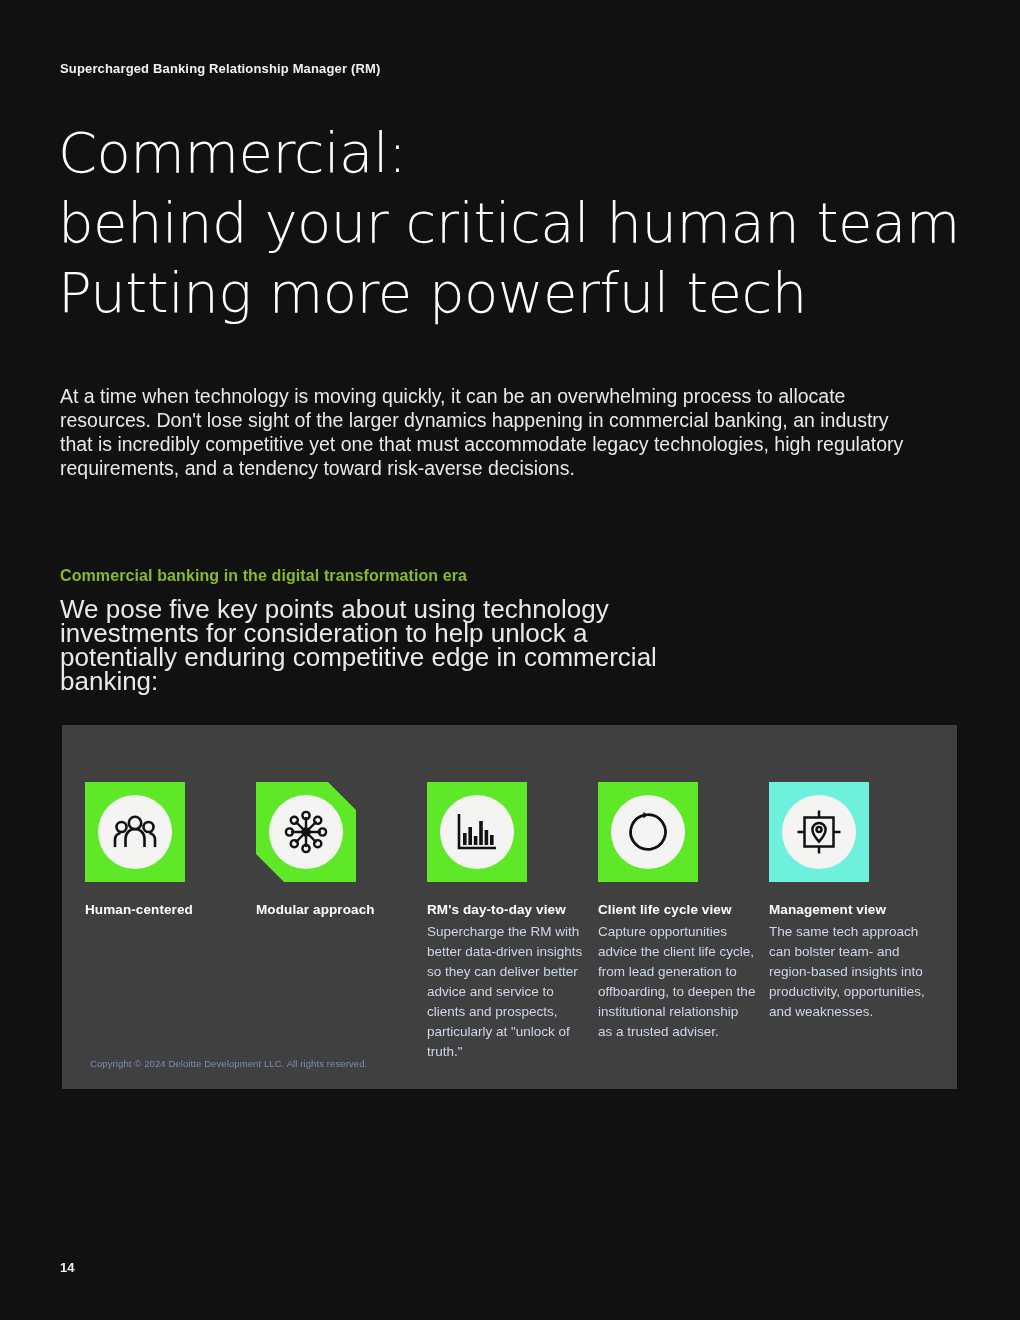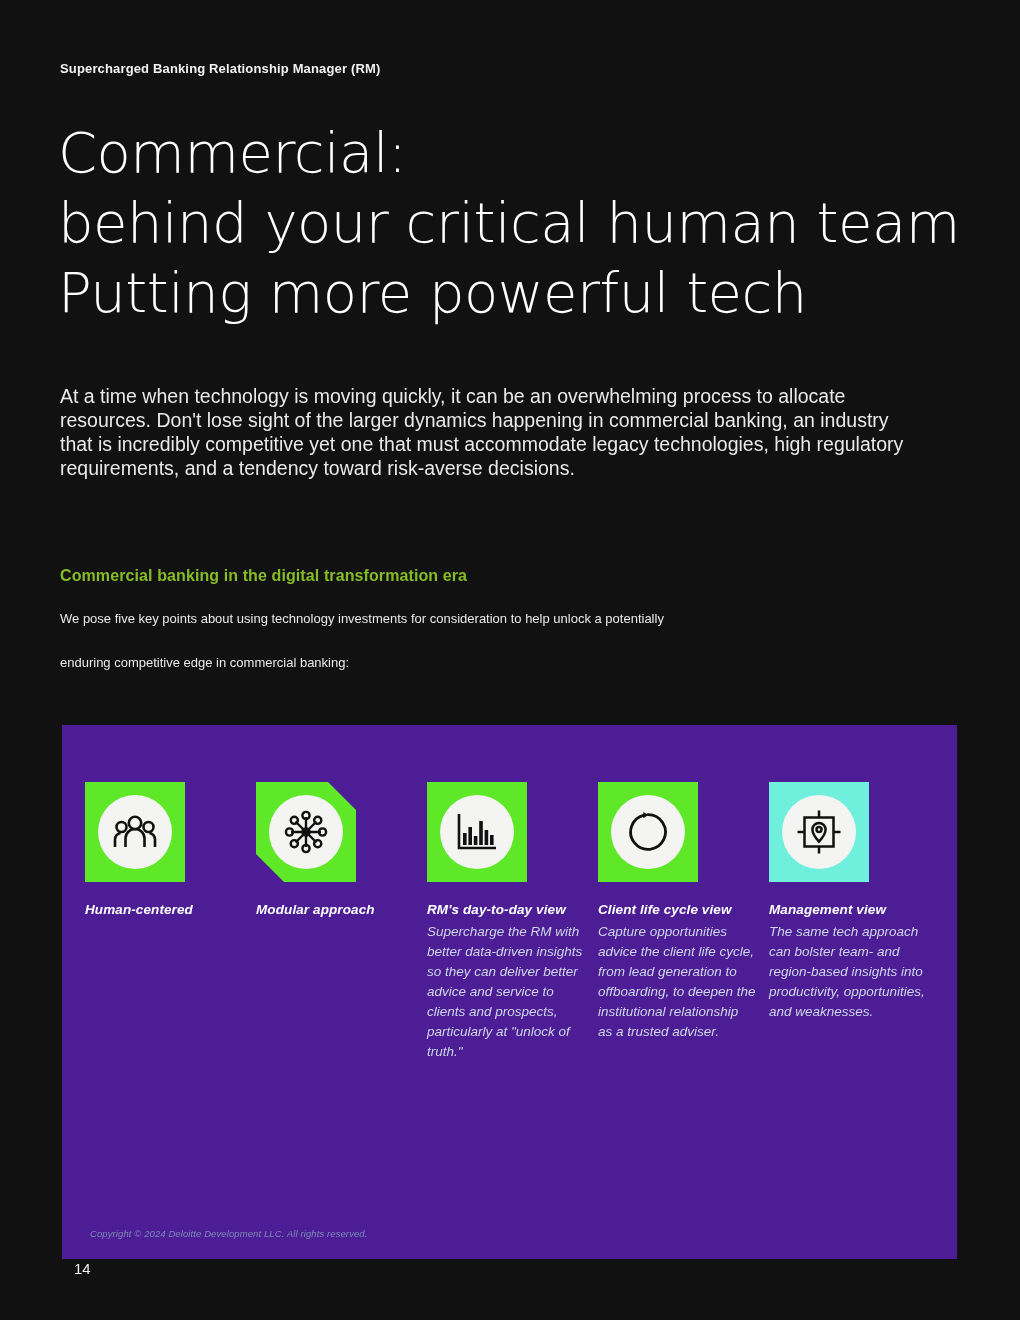--- a/index.html
+++ b/index.html
@@ -70,35 +70,34 @@
     font-size: 16px;
     font-weight: bold;
     color: #86bc25;
     letter-spacing: 0.1px;
   }
   .section-sub {
     position: absolute;
     left: 60px;
     top: 597px;
     width: 640px;
-    font-size: 13px;
-    line-height: 44px;
+    font-size: 26px;
+    line-height: 24px;
     color: #e9e9e9;
     font-weight: 300;
   }
 
   
   .panel {
     position: absolute;
     left: 62px;
     top: 725px;
     width: 895px;
-    height: 534px;
-    background: #4c1d95;
-    font-style: italic;
+    height: 364px;
+    background: #404040;
   }
 
   .cards {
     position: absolute;
     left: 23px;
     top: 57px;
     width: 855px;
     display: flex;
     gap: 0;
   }
@@ -151,24 +150,24 @@
     left: 28px;
     bottom: 20px;
     font-size: 9.5px;
     color: #7c8cb5;
     letter-spacing: 0.1px;
   }
 
   
   .page-number {
     position: absolute;
-    left: 74px;
+    left: 60px;
     top: 1260px;
-    font-size: 15px;
-    font-weight: normal;
+    font-size: 13px;
+    font-weight: bold;
     color: #f0f0f0;
   }
 </style>
 </head>
 <body>
 
 <div class="page">
 
   <div class="running-header">Supercharged Banking Relationship Manager (RM)</div>
 

